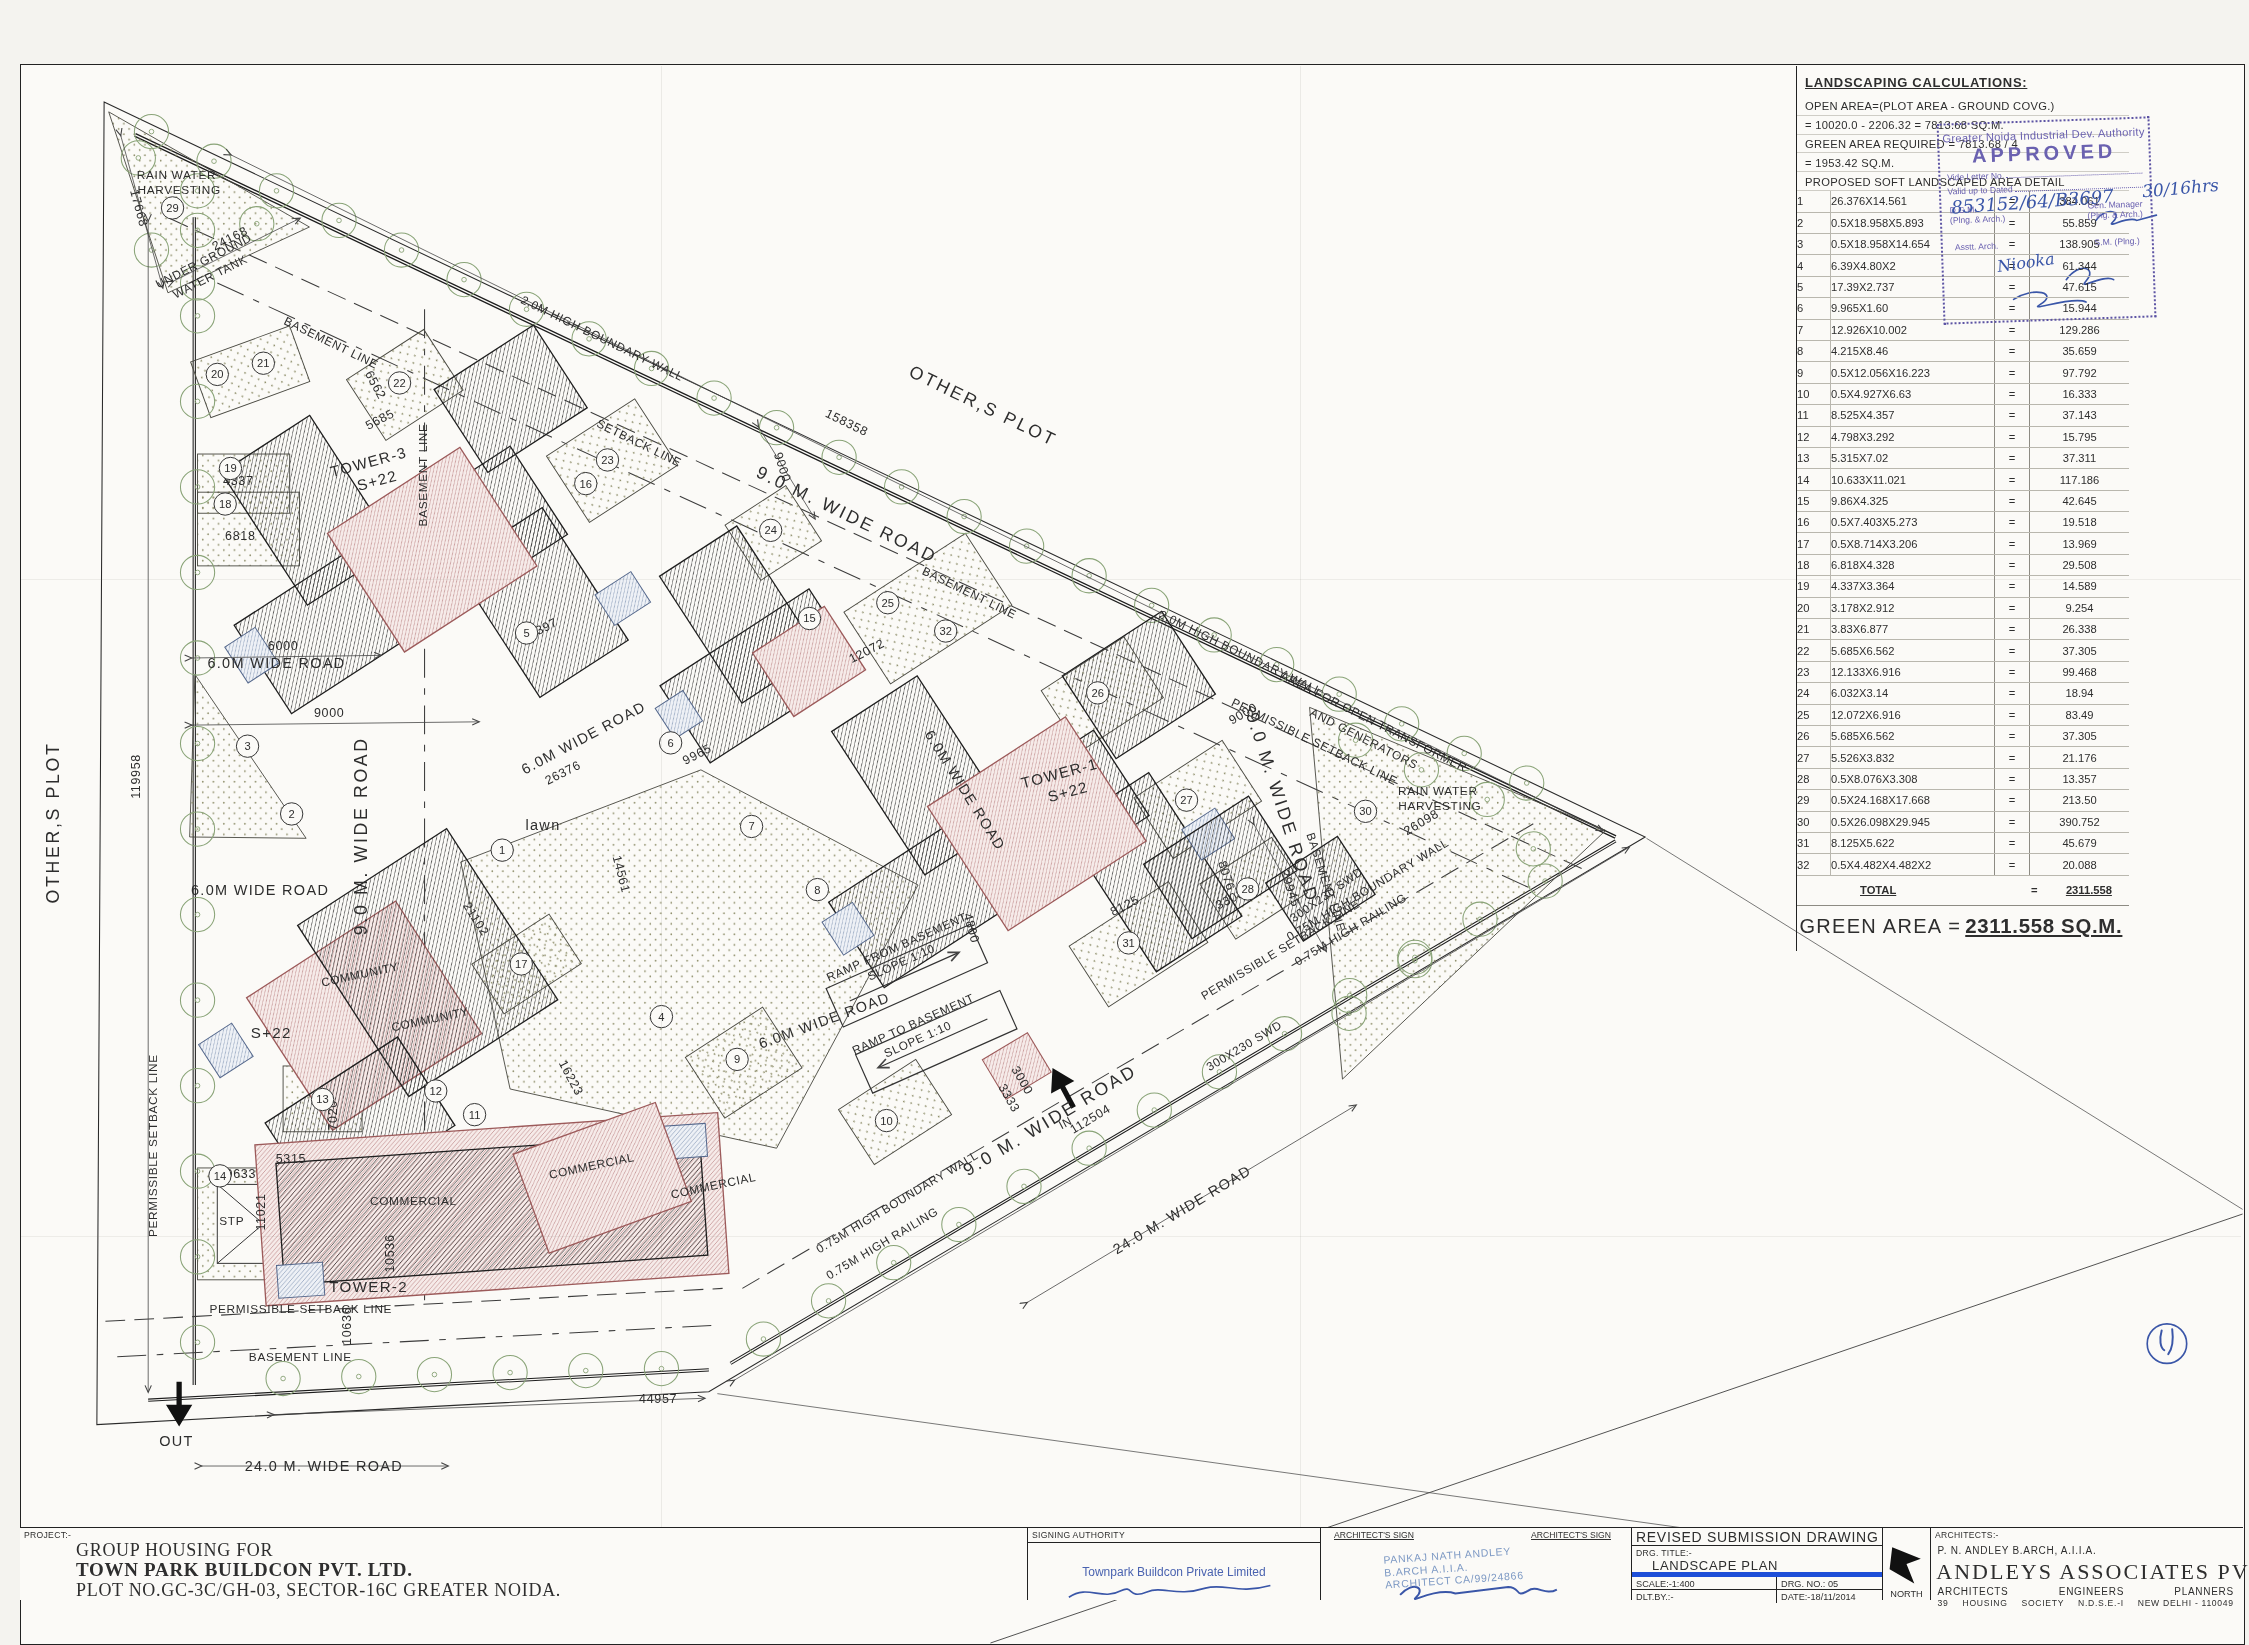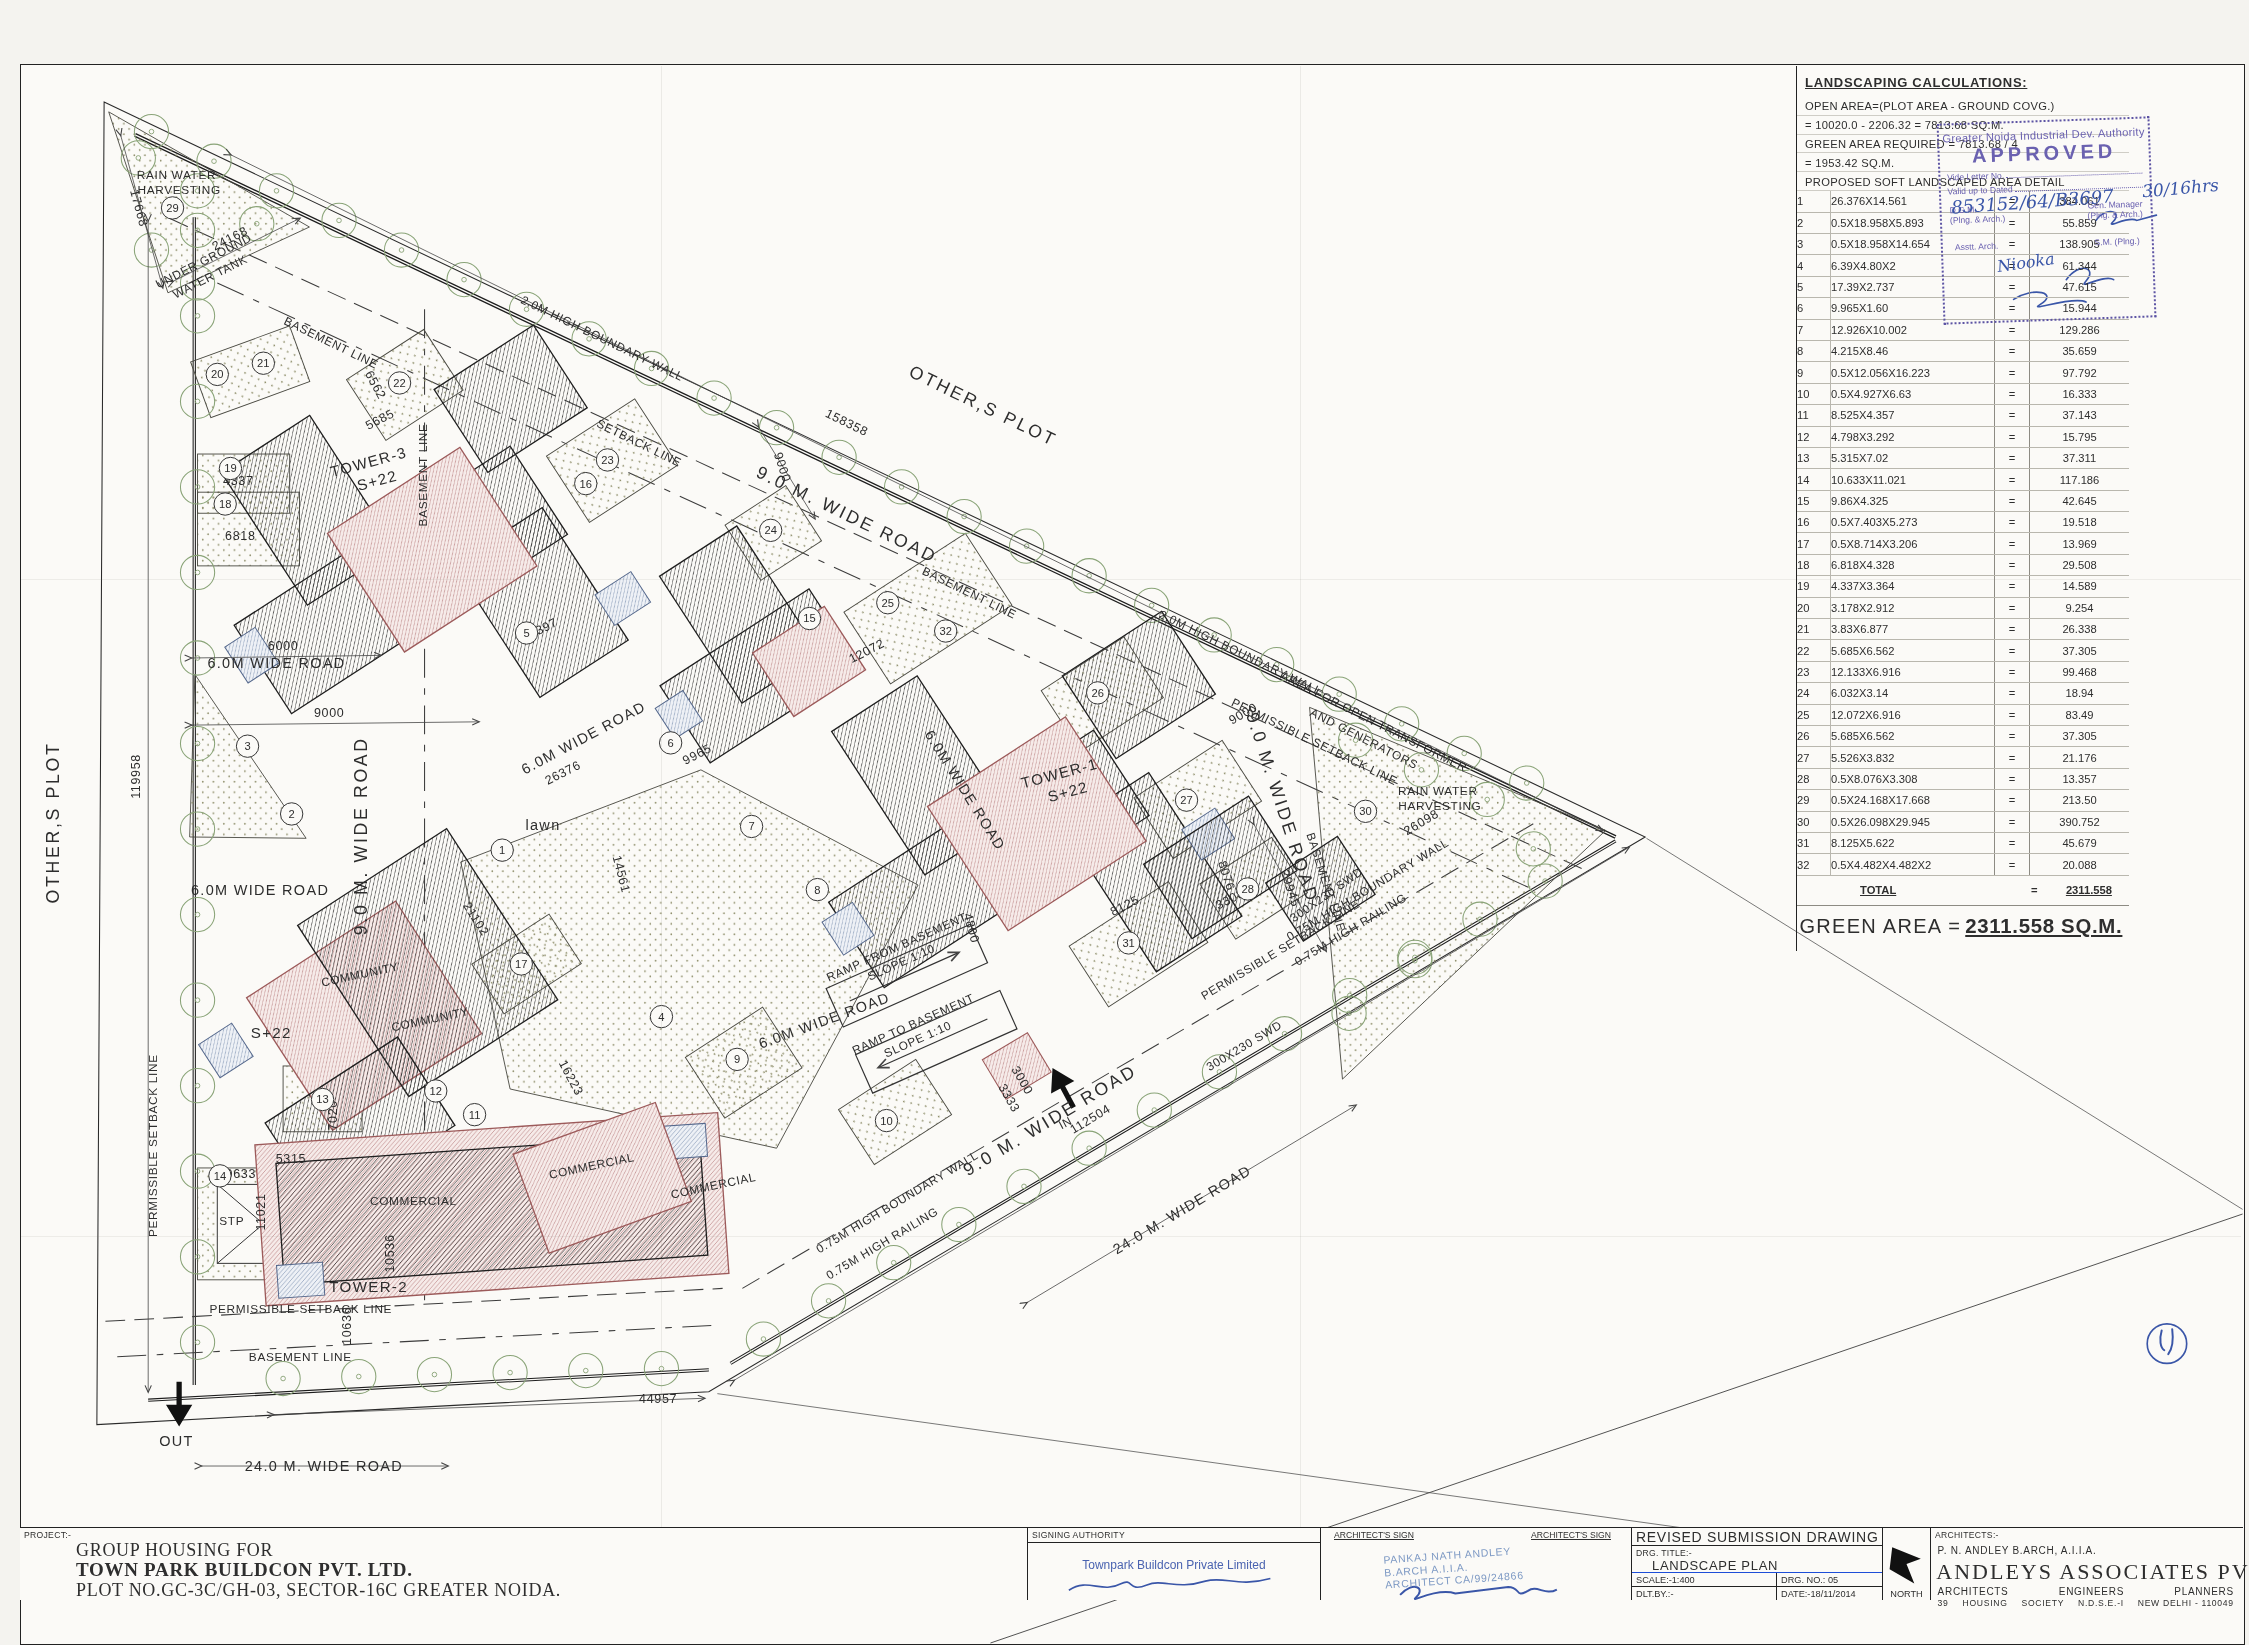--- a/index.html
+++ b/index.html
@@ -49,27 +49,27 @@
   #stamp .corner2{display:flex;justify-content:space-between;font-size:8.6px;margin:17px 12px 0 12px;}
   .hand{position:absolute;color:#3a56a8;font-family:"DejaVu Serif",serif;font-style:italic;z-index:6;pointer-events:none;}
   
   #tblock{left:20px;top:1527px;width:2223px;height:72px;border-top:1.3px solid #222;background:#fbfaf7;z-index:4;display:flex;}
   .tb-cell{border-right:1px solid #222;position:relative;height:100%;box-sizing:border-box;}
   .tb-head{font-size:8.6px;letter-spacing:0.3px;padding:2px 0 0 4px;}
   #cell-project{width:1008px;}
   #cell-project .pl{font-family:"Liberation Serif",serif;margin-left:56px;line-height:20px;font-size:18px;letter-spacing:0.7px;}
   #cell-project .pl.b{font-weight:bold;font-size:19px;}
   #cell-sign{width:293px;}
-  #cell-sign .stamp-blue{color:#4a63b0;text-align:center;margin-top:15px;font-size:12px;}
+  #cell-sign .stamp-blue{color:#4a63b0;text-align:center;margin-top:22px;font-size:12px;}
   #cell-archsign{width:311px;}
   #cell-archsign .two-heads{display:flex;justify-content:space-between;padding:2px 20px 0 13px;font-size:8.6px;text-decoration:underline;}
   #cell-archsign .astamp{color:#7d99c4;transform:rotate(-4deg);font-size:10.5px;line-height:12.5px;margin:5.3px 0 0 63px;letter-spacing:0.7px;}
   #cell-revised{width:251px;display:flex;flex-direction:column;}
   #cell-revised .r1{font-size:14px;letter-spacing:0.7px;padding:1.3px 0 0 4px;height:16px;border-bottom:1px solid #222;}
-  #cell-revised .r2{height:26px;border-bottom:1px solid #1d4ed8;}
+  #cell-revised .r2{height:26px;border-bottom:5px solid #1d4ed8;}
   #cell-revised .r2 .dt{font-size:13px;margin-left:20px;letter-spacing:0.7px;}
   #cell-revised .r34{flex:1;display:grid;grid-template-columns:145px 105px;grid-template-rows:1fr 1fr;}
   #cell-revised .r34>div{border-right:1px solid #222;border-bottom:1px solid #222;font-size:9.2px;padding:2px 0 0 4px;}
   #cell-revised .r34>div:nth-child(2n){border-right:none;}
   #cell-revised .r34>div:nth-child(n+3){border-bottom:none;}
   #cell-north{width:48px;display:flex;flex-direction:column;align-items:center;justify-content:flex-end;}
   #cell-north .nl{font-size:9.2px;padding-bottom:1.3px;}
   #cell-arch{width:312px;border-right:none;}
   #cell-arch .an{font-size:10px;margin:5.3px 0 0 6.6px;letter-spacing:0.7px;}
   #cell-arch .firm{font-family:"Liberation Serif",serif;font-size:22px;letter-spacing:2px;margin:2.6px 0 0 5.3px;white-space:nowrap;}

